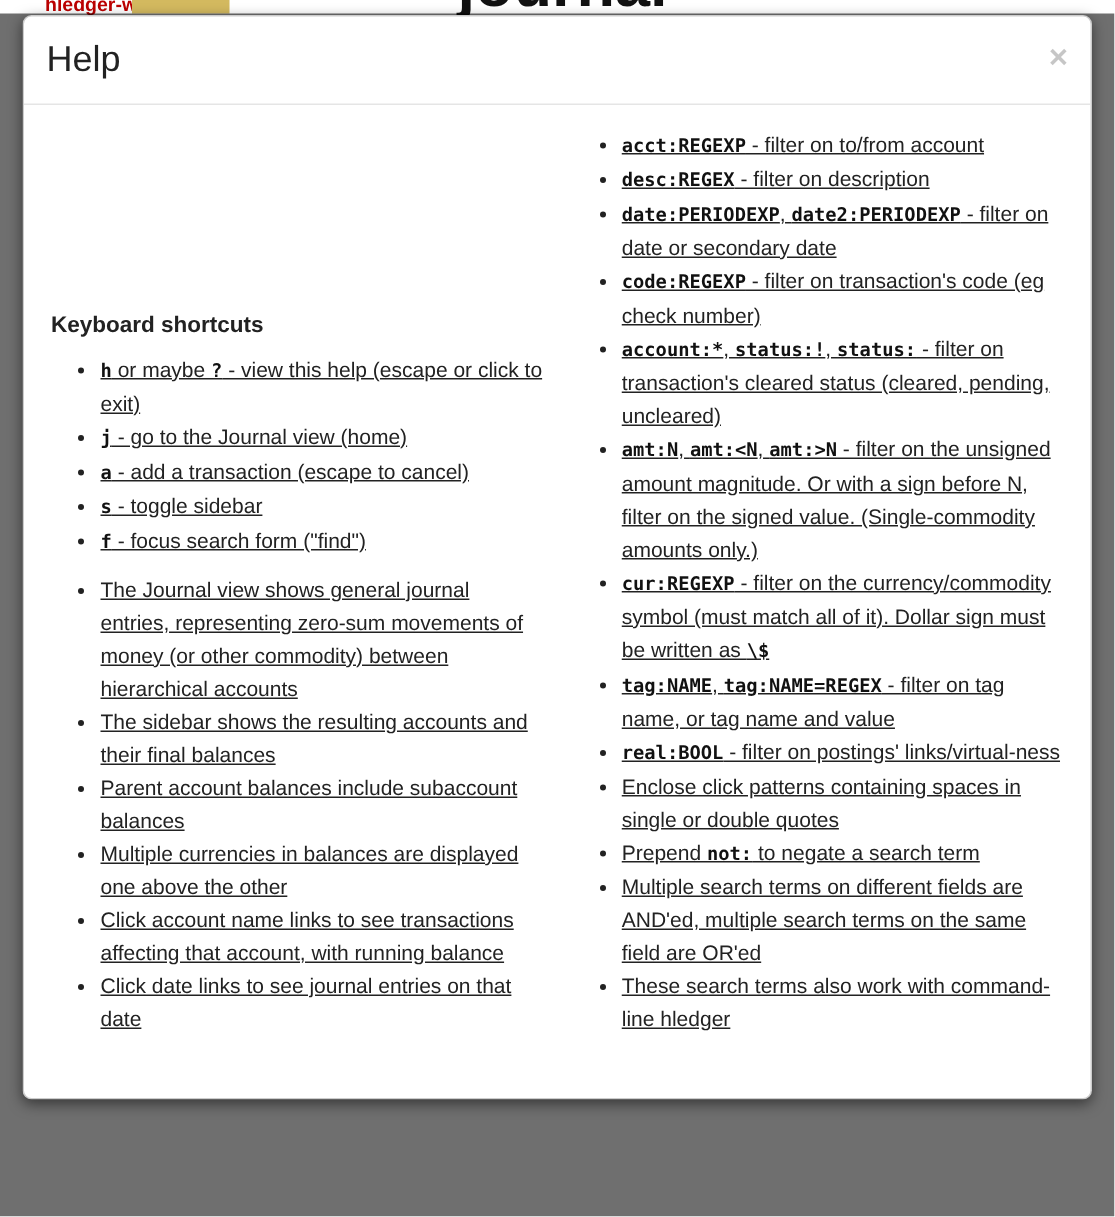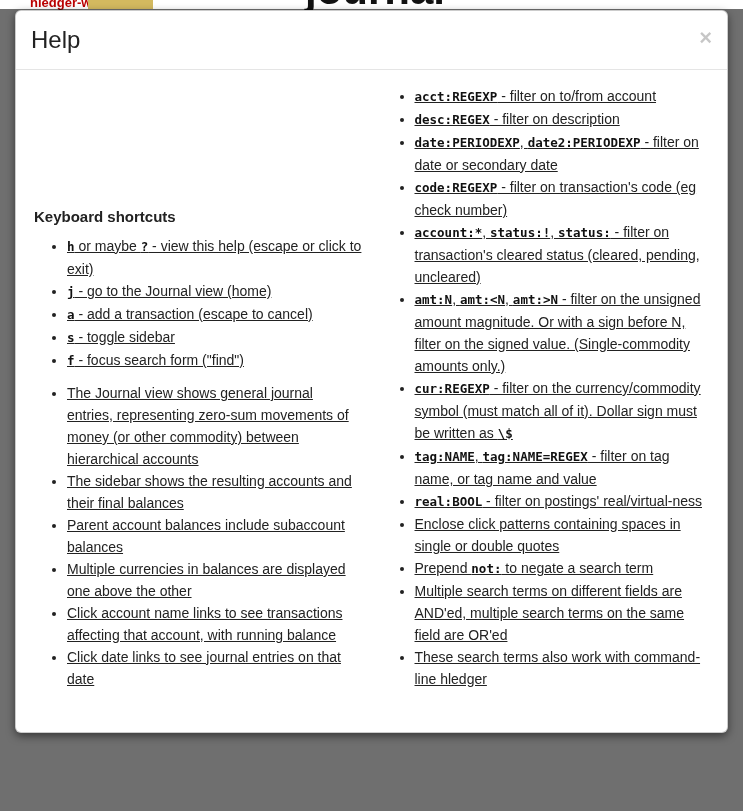--- a/index.html
+++ b/index.html
@@ -128,21 +128,21 @@
     <div class="col">
         <ul>
           <li><code>acct:REGEXP</code><span> - filter on to/from account</span></li>
           <li><code>desc:REGEX</code><span> - filter on description</span></li>
           <li><code>date:PERIODEXP</code><span>, </span><code>date2:PERIODEXP</code><span> - filter on date or secondary date</span></li>
           <li><code>code:REGEXP</code><span> - filter on transaction's code (eg check number)</span></li>
           <li><code>account:*</code><span>, </span><code>status:!</code><span>, </span><code>status:</code><span> - filter on transaction's cleared status (cleared, pending, uncleared)</span></li>
           <li><code>amt:N</code><span>, </span><code>amt:&lt;N</code><span>, </span><code>amt:&gt;N</code><span> - filter on the unsigned amount magnitude. Or with a sign before N, filter on the signed value. (Single-commodity amounts only.)</span></li>
           <li><code>cur:REGEXP</code><span> - filter on the currency/commodity symbol (must match all of it). Dollar sign must be written as </span><code>\$</code></li>
           <li><code>tag:NAME</code><span>, </span><code>tag:NAME=REGEX</code><span> - filter on tag name, or tag name and value</span></li>
-          <li><code>real:BOOL</code><span> - filter on postings' real/virtual-ness</span></li>
+          <li><code>real:BOOL</code><span> - filter on postings' links/virtual-ness</span></li>
           <li><span>Enclose click patterns containing spaces in single or double quotes</span></li>
           <li><span>Prepend </span><code>not:</code><span> to negate a search term</span></li>
           <li><span>Multiple search terms on different fields are AND'ed, multiple search terms on the same field are OR'ed</span></li>
           <li><span>These search terms also work with command-line hledger</span></li>
         </ul>
       </div>
   </div>
 </div>
 
 </body></html>

